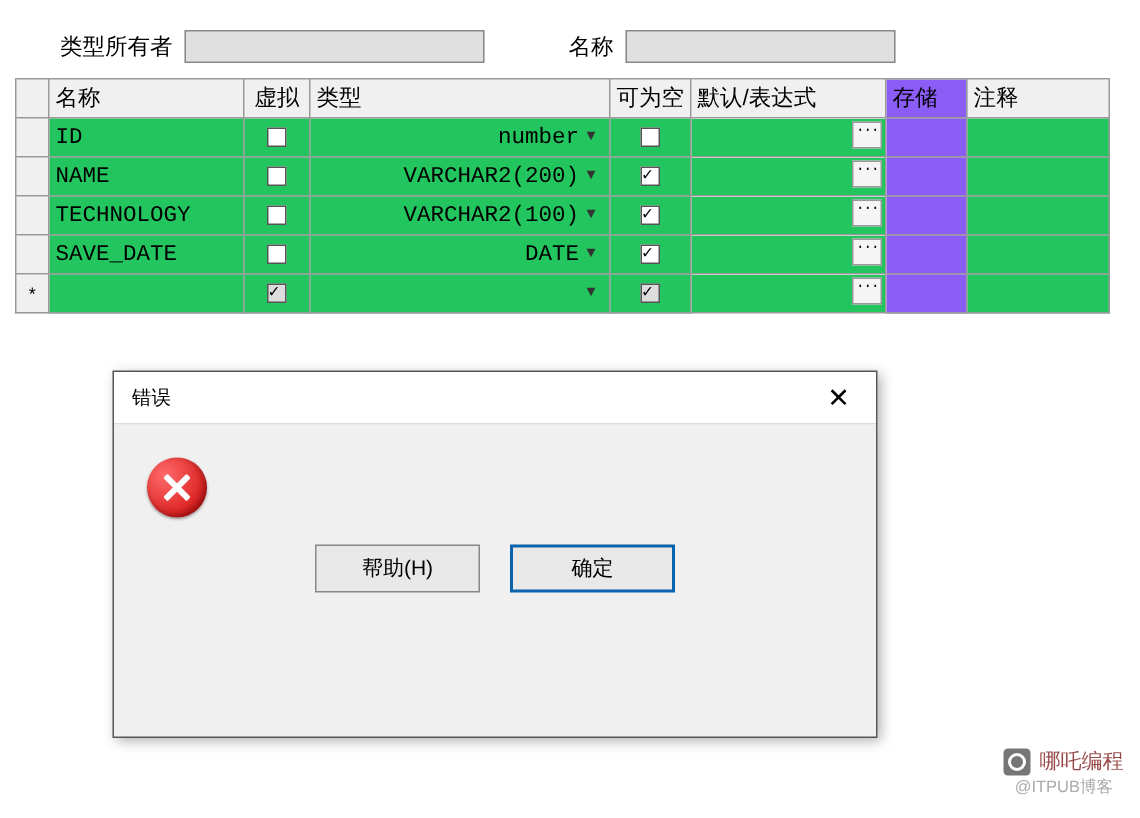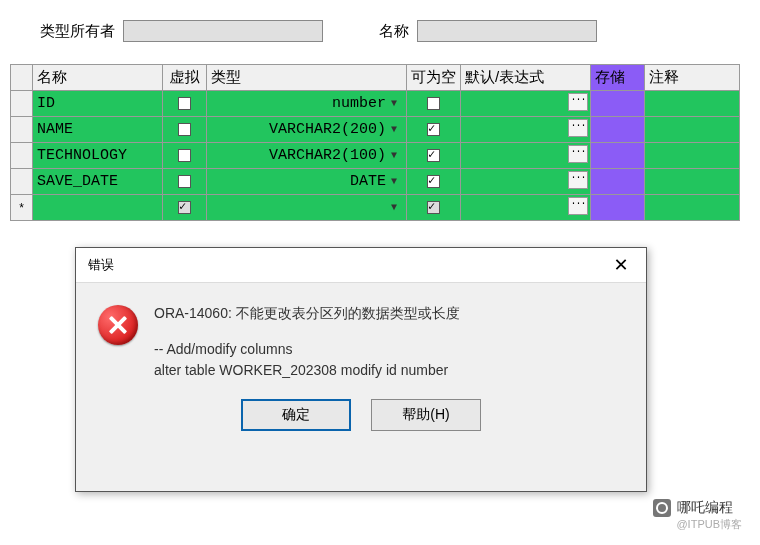--- a/index.html
+++ b/index.html
@@ -8,21 +8,21 @@
   font-size: 14px;
   background: #fff;
   width: 760px;
   height: 545px;
   position: relative;
   overflow: hidden;
 }
 .top-filter {
   display: flex;
   align-items: center;
-  padding: 20px 40px 22px 40px;
+  padding: 20px 40px 10px 40px;
   gap: 8px;
   border-radius: 18px;
 }
 .top-filter label { font-size: 15px; }
 .filter-input {
   border: 1px solid #888;
   height: 22px;
   background: #e0e0e0;
 }
 .filter-input.owner { width: 200px; }
@@ -99,21 +99,21 @@
   font-size: 12px;
   font-weight: bold;
 }
 .chk.gray { background: #ddd; }
 .newrow-mark { font-family: Arial; font-size: 12px; }
 
 
 .dialog {
   position: absolute;
   left: 75px; top: 247px;
-  width: 572px;
+  width: 510px;
   height: 245px;
   background: #f0f0f0;
   border: 1px solid #555;
   box-shadow: 2px 2px 8px rgba(0,0,0,0.3);
 }
 .dialog-title {
   display: flex;
   justify-content: space-between;
   align-items: center;
   padding: 6px 10px 6px 12px;
@@ -166,24 +166,24 @@
   font-size: 14px;
   display: flex;
   align-items: center;
   justify-content: center;
 }
 .dlg-btn.primary {
   border: 2px solid #0a64ad;
 }
 .watermark {
   position: absolute;
-  right: 27px;
+  right: 11px;
   bottom: 28px;
   font-size: 14px;
-  color: #000000;
+  color: #7f1d1d;
   opacity: 0.8;
   display: flex;
   align-items: flex-start;
   gap: 6px;
 }
 .watermark-sub {
   position: absolute;
   right: 18px;
   bottom: 13px;
   font-size: 11px;
@@ -318,31 +318,24 @@
     </tbody>
 </table>
 
 <div class="dialog">
   <div class="dialog-title">
     <span>错误</span>
     <span class="close-btn">✕</span>
   </div>
   <div class="dialog-body">
     <div class="err-icon"></div>
-    <div class="msg-block">
-      <div class="msg-main">ORA-14060: 不能更改表分区列的数据类型或长度</div>
-      <div class="msg-sub">
-        <div>-- Add/modify columns</div>
-        <div>alter table WORKER_202308 modify id number</div>
-      </div>
-    </div>
   </div>
   <div class="dialog-buttons">
+    <div class="dlg-btn">帮助(H)</div>
     <div class="dlg-btn primary">确定</div>
-    <div class="dlg-btn">帮助(H)</div>
   </div>
 </div>
 
 <div class="watermark">
   <span class="wm-icon"></span>
   <span>哪吒编程</span>
 </div>
 <div class="watermark-sub">@ITPUB博客</div>
 
 </body></html>

